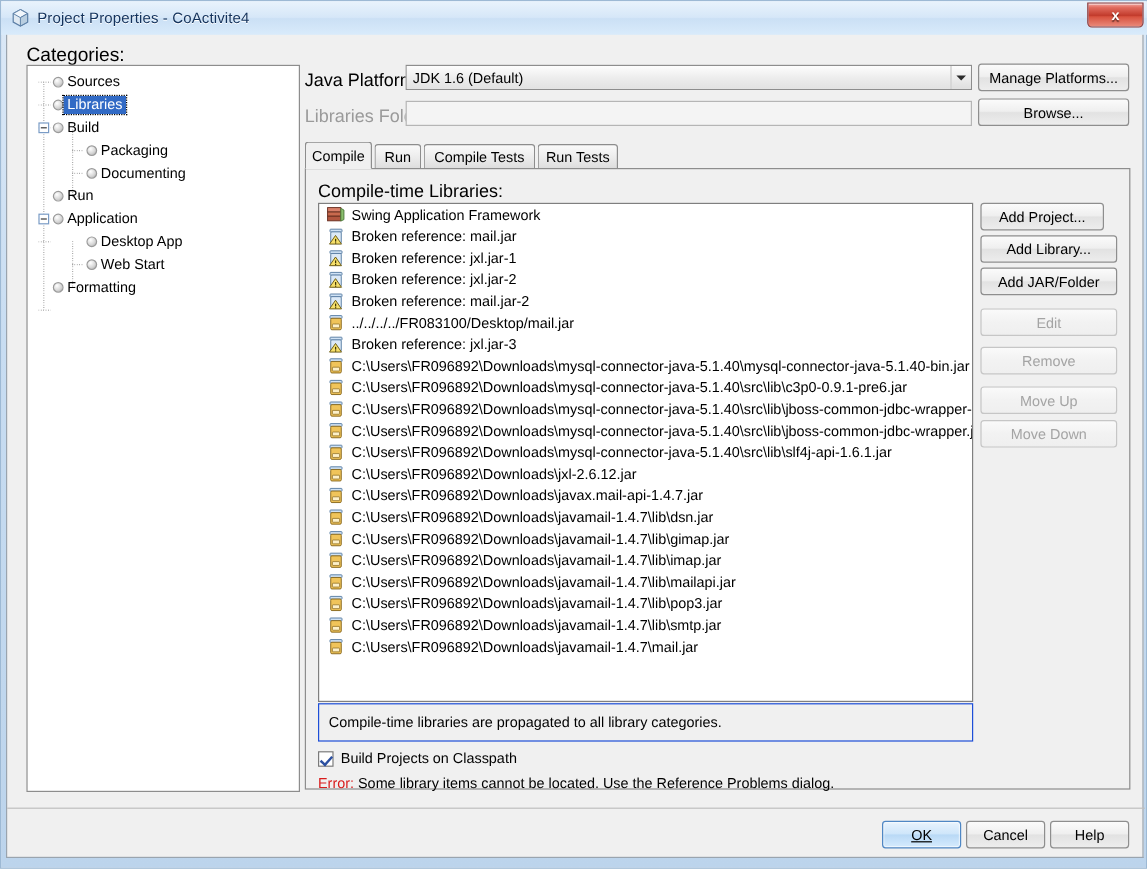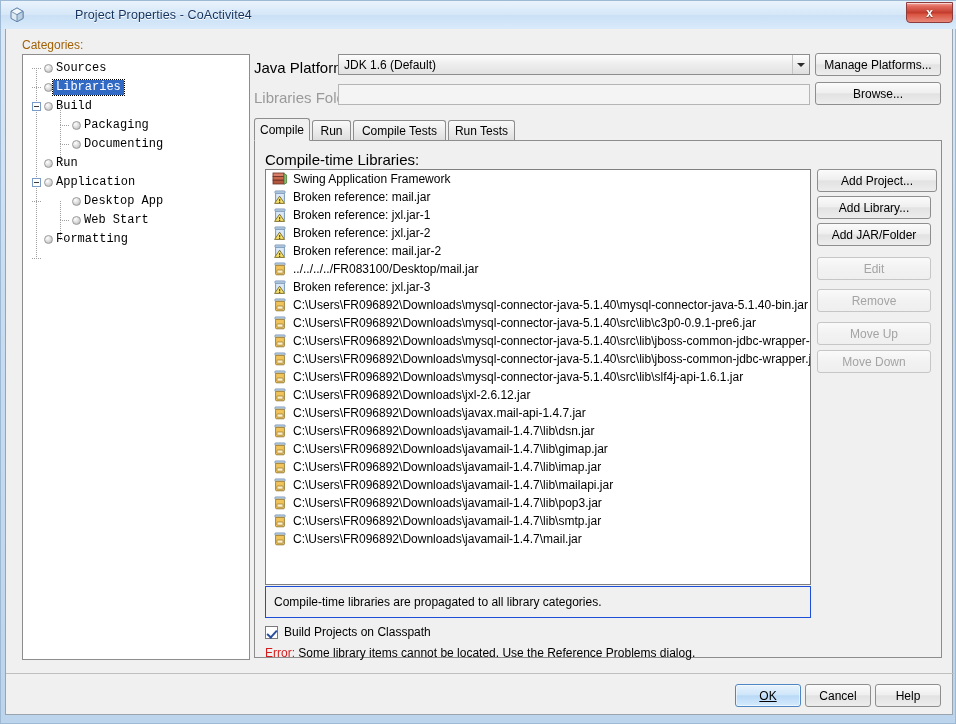--- a/index.html
+++ b/index.html
@@ -24,21 +24,20 @@
     background: linear-gradient(to bottom, #e9f3fc 0%, #d6e7f8 48%, #cbe0f5 52%, #d9ebfb 100%);
     display: flex; align-items: center;
     padding-left: 8px;
   }
   .title-icon {
     width: 16px; height: 16px; margin-right: 6px; position: relative; flex: none;
   }
   .title-text {
     font-size: 12.5px; color: #13325c; letter-spacing: .1px;
     text-shadow: 0 1px 0 #ffffff;
-    margin-left: 44px;
   }
   .close-btn {
     position: absolute; right: 4px; top: 1px;
     width: 47px; height: 21px;
     border: 1px solid #8e3b3b;
     border-radius: 0 0 4px 4px;
     background: linear-gradient(to bottom, #f3a6a0 0%, #e06a5d 18%, #c23b2c 52%, #d8523f 58%, #e9897a 100%);
     display: flex; align-items: center; justify-content: center;
     box-shadow: inset 0 1px 0 rgba(255,255,255,.55);
     cursor: pointer;
@@ -52,28 +51,28 @@
   
   .dialog {
     position: absolute; left: 4px; top: 28px;
     width: 948px; height: 686px;
     background: #f0f0f0;
     border: 1px solid #9aa4ae;
     border-top: none;
   }
 
   
-  .cat-label { position: absolute; left: 16px; top: 9px; font-size: 12px; color: #a16207; }
+  .cat-label { position: absolute; left: 16px; top: 9px; font-size: 16px; color: #000000; }
   .cat-panel {
     position: absolute; left: 16px; top: 25px;
     width: 228px; height: 606px;
     background: #fff; border: 1px solid #8d8d8d;
     overflow: hidden;
   }
-  .tree { position: relative; padding: 4px 12px 0 0; font-family: Liberation Mono, monospace; }
+  .tree { position: relative; padding: 4px 12px 0 0; }
   .trow {
     position: relative; height: 19px; display: flex; align-items: center;
     padding-left: 0; white-space: nowrap; cursor: default;
   }
   .trow .tlabel { font-size: 12px; color: #000; padding: 0 3px; line-height: 15px; }
   .trow.sel .tlabel { background: #316ac5; color: #fff; outline: 1px dotted #000; }
   .knob {
     width: 9px; height: 9px; border-radius: 50%;
     background: radial-gradient(circle at 35% 30%, #ffffff 0%, #d8d8d8 55%, #a9a9a9 100%);
     border: 1px solid #9a9a9a; flex: none;
@@ -503,21 +502,21 @@
     <rect x="3" y="2" width="10" height="2.4" rx=".6" fill="#cfe2f5" stroke="#5a7ea4" stroke-width=".8"></rect>
     <rect x="3.6" y="4.2" width="8.8" height="9.6" rx="1" fill="#f0c45a" stroke="#8a6a1e" stroke-width=".8"></rect>
     <rect x="5" y="9" width="6" height="3.2" rx=".5" fill="#fdf0c8" stroke="#8a6a1e" stroke-width=".6"></rect>
   </svg></span>
               <span class="ltext">C:\Users\FR096892\Downloads\javamail-1.4.7\mail.jar</span>
             </div>
           </div>
       </div>
 
       <div id="sidebtns">
-          <div class="btn" style="left: 562px; top: 28px; width: 120px;">Add Project...</div>
+          <div class="btn" style="left: 562px; top: 28px; width: 103px;">Add Project...</div>
           <div class="btn" style="left: 562px; top: 55px; width: 114px;">Add Library...</div>
           <div class="btn" style="left: 562px; top: 82px; width: 114px;">Add JAR/Folder</div>
           <div class="btn dis" style="left: 562px; top: 116px; width: 114px;">Edit</div>
           <div class="btn dis" style="left: 562px; top: 148px; width: 114px;">Remove</div>
           <div class="btn dis" style="left: 562px; top: 181px; width: 114px;">Move Up</div>
           <div class="btn dis" style="left: 562px; top: 209px; width: 114px;">Move Down</div>
         </div>
 
       <div class="infobox" style="left:10px; top:445px; width:546px; height:32px;">Compile-time libraries are propagated to all library categories.</div>
 

